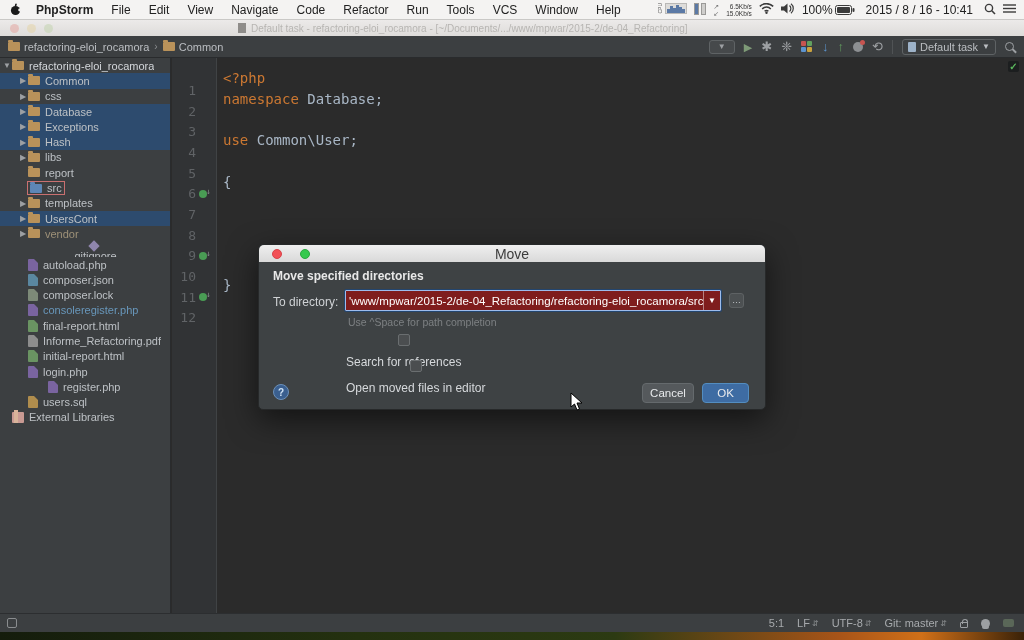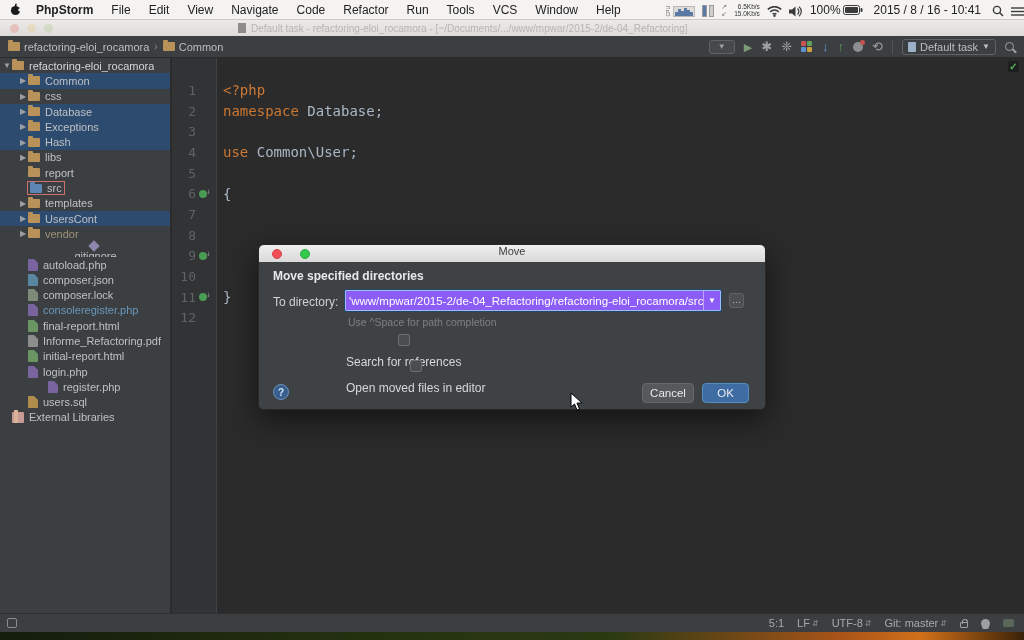--- a/index.html
+++ b/index.html
@@ -7,21 +7,21 @@
               font-family:"Liberation Sans", sans-serif; }
 
   
   #menubar { position:absolute; left:0; top:0; width:1024px; height:20px;
     background:#f4f3f2; display:flex; align-items:center; font-size:12px; color:#222;
     border-bottom:1px solid #c9c8c6; z-index:5; }
   #menu-left { display:flex; align-items:center; }
   .mb-item { padding:0 9px; white-space:nowrap; }
   .mb-app { font-weight:bold; }
   #apple-wrap { padding:0 6px 0 10px; display:flex; align-items:center; }
-  #menu-right { margin-left:auto; display:flex; align-items:flex-end; gap:7px; }
+  #menu-right { margin-left:auto; display:flex; align-items:flex-start; gap:7px; padding-right:8px; }
   .widget { display:flex; align-items:center; gap:2px; }
   .cpu-lbl { font-size:5px; color:#555; line-height:5px; writing-mode:vertical-rl; transform:rotate(180deg); }
   .cpu-graph { width:22px; height:11px; background:#dddcda; position:relative; overflow:hidden; border:1px solid #b9b8b6;}
   .cpu-graph i { position:absolute; bottom:0; background:#5b79a5; width:3px; }
   .mem-bar { width:5px; height:12px; background:#5b79a5; border:1px solid #9a9997; }
   .mem-bar2 { width:5px; height:12px; background:#cfcecc; border:1px solid #9a9997; }
   .net-arrows { font-size:7px; color:#777; line-height:7px; }
   .net-speeds { font-size:6.5px; line-height:7px; color:#333; text-align:right; }
   .mb-clock { font-size:12px; color:#222; padding:0 4px; }
   .mb-batt-pct { font-size:12px; }
@@ -102,40 +102,40 @@
   #gutter { position:absolute; left:172px; top:0; width:45px; height:556px; background:#313335;
     border-right:1px solid #404345; }
   #gutter-nums { padding-top:22px; font-family:"DejaVu Sans Mono", monospace; font-size:13px;
     color:#606366; }
   .gut-row { height:20.7px; display:flex; align-items:center; }
   .gut-num { width:24px; text-align:right; }
   .gut-ic { width:14px; display:flex; justify-content:center; }
   .gmark { width:8px; height:8px; border-radius:50%; background:#499c54; position:relative; }
   .gmark:after { content:"↓"; position:absolute; left:7px; top:-3px; font-size:8px; color:#8a8d8f; }
   #code { position:absolute; left:218px; top:0; right:0; height:460px; background:#2b2b2b;
-    padding-top:22px; font-family:"DejaVu Sans Mono", monospace; font-size:14px; }
+    padding-top:10px; font-family:"DejaVu Sans Mono", monospace; font-size:14px; }
   .code-row { height:20.7px; display:flex; align-items:center; padding-left:5px; white-space:pre; }
   .kw { color:#cc7832; } .pl { color:#a9b7c6; }
   #inspect-ok { position:absolute; right:5px; top:3px; width:11px; height:11px; border-radius:2px;
     background:#1c1e1f; color:#5bb85d; font-size:10px; line-height:11px; text-align:center; font-weight:bold;}
 
   
   #dialog { position:absolute; left:258px; top:244px; width:508px; height:166px;
     background:#3e4244; border:1px solid #27292a; border-radius:5px;
     box-shadow:0 10px 30px rgba(0,0,0,.55); z-index:10; font-size:12px; color:#d6d9dc; }
   #dlg-titlebar { height:17px; background:linear-gradient(#efefef,#d9d9d9); border-radius:5px 5px 0 0;
-    position:relative; display:flex; justify-content:center;
-    font-size:11px; color:#3c3c3c; }
+    position:relative; display:flex; align-items:center; justify-content:center;
+    font-size:14px; color:#3c3c3c; }
   .dtl { position:absolute; top:4px; width:10px; height:10px; border-radius:50%; }
   .dtl.red { left:13px; background:#f25056; border:1px solid #d8434a;}
   .dtl.green { left:41px; background:#35c94e; border:1px solid #2aa840;}
   #dlg-heading { position:absolute; left:14px; top:24px; font-weight:bold; color:#e8e8e8; }
   #dlg-tolabel { position:absolute; left:14px; top:50px; color:#cfd2d5; }
   #dlg-combo { position:absolute; left:86px; top:45px; width:376px; height:21px;
-    background:#8b5cf6; border:1px solid #9cbcec; box-shadow:0 0 0 1px #23456e; border-radius:1px;
+    background:#7f1d1d; border:1px solid #9cbcec; box-shadow:0 0 0 1px #23456e; border-radius:1px;
     display:flex; align-items:center; }
   #dlg-combo-text { flex:1; color:#fff; font-size:11.5px; padding:0 3px; white-space:nowrap; overflow:hidden; }
   #dlg-combo-arrow { width:17px; align-self:stretch; border-left:1px solid rgba(255,255,255,.45);
     display:flex; align-items:center; justify-content:center; color:#fff; font-size:8px; }
   #dlg-browse { position:absolute; left:470px; top:48px; width:15px; height:15px; background:#4c5052;
     border:1px solid #5e6264; border-radius:3px; color:#c7cacd; font-size:9px; line-height:13px;
     text-align:center; }
   #dlg-hint { position:absolute; left:89px; top:71px; font-size:10.5px; color:#7d8083; }
   .dlg-cb { position:absolute; left:87px; display:flex; align-items:center; gap:9px;flex-direction:column; }
   .cb-box { width:12px; height:12px; background:#4b4e50; border:1px solid #6a6e70; border-radius:2px; }

